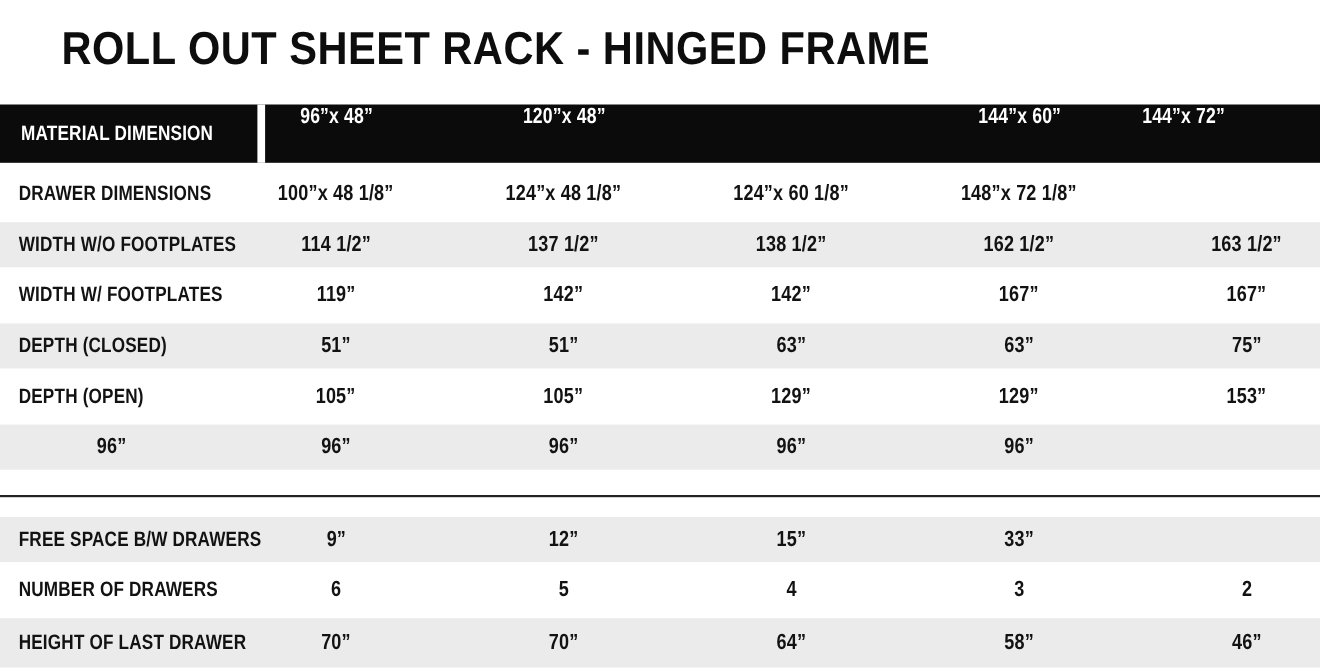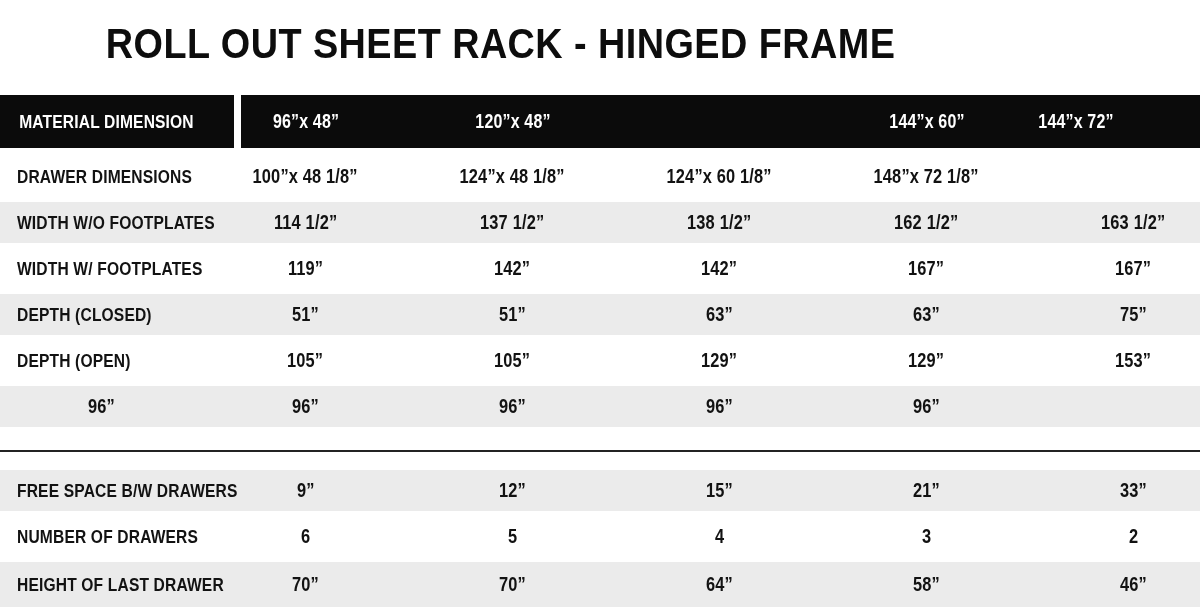--- a/index.html
+++ b/index.html
@@ -18,22 +18,21 @@
     transform-origin:center center;
     font-weight:bold;
     font-size:20px;
     color:#121212;
     letter-spacing:0.2px;
     white-space:nowrap;
   }
 
   
   .title-wrap {
-    position:absolute; top:20px; left:2px; width:998px;
-    text-align:center;
+    position:absolute; top:20px; left:12px; width:998px;
   }
   .title-wrap .cnd {
     font-size:42px;
     transform:scaleX(0.9);
     color:#0d0d0d;
     letter-spacing:0.5px;
   }
 
   
   .header-bar {
@@ -44,21 +43,21 @@
   .header-label-block {
     position:absolute; left:0; top:0; width:234px; height:100%;
     display:flex; align-items:center; justify-content:flex-start;
   }
   .header-gap {
     position:absolute; left:234px; top:0; width:7px; height:100%;
     background:#ffffff;
   }
   .hcol {
     position:absolute; top:0; height:100%;
-    display:flex; align-items:center;
+    display:flex; 
     transform:translateX(-50%);
   }
   .hcol .cnd { transform:scaleX(0.8); }
   .header-bar .cnd { color:#ffffff; font-size:20px; }
   .header-label-block .cnd { font-size:19px; }
 
   
   .rows { position:absolute; left:0; width:1237px; }
   .row {
     display:grid;
@@ -237,23 +236,20 @@
       <div class="value-cell">
         <span class="cnd">9”</span>
       </div>
       <div class="value-cell">
         <span class="cnd">12”</span>
       </div>
       <div class="value-cell">
         <span class="cnd">15”</span>
       </div>
       <div class="value-cell">
-        <span class="cnd">21”</span>
-      </div>
-      <div class="value-cell">
         <span class="cnd">33”</span>
       </div>
     </div>
     <div class="row">
       <div class="label-cell">
         <span class="cnd">NUMBER OF DRAWERS</span>
       </div>
       <div class="value-cell">
         <span class="cnd">6</span>
       </div>

